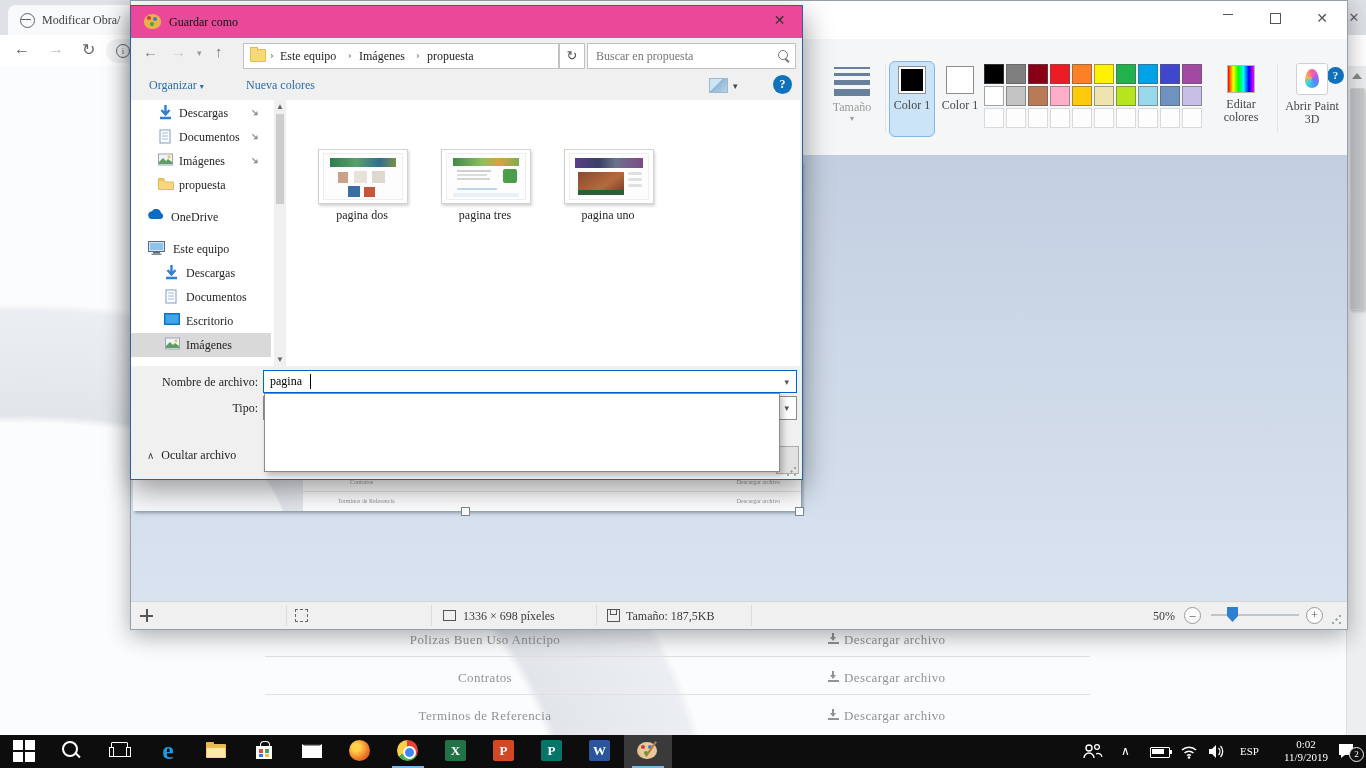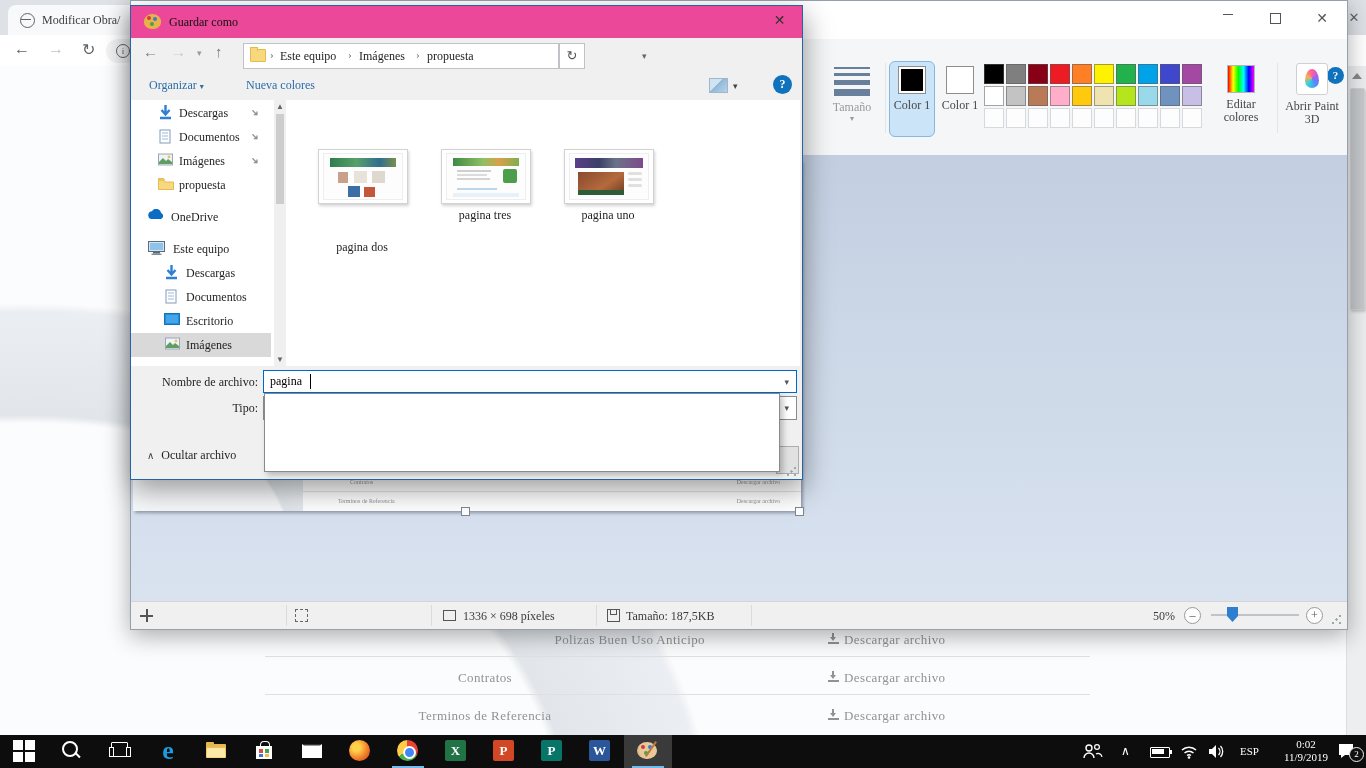--- a/index.html
+++ b/index.html
@@ -164,21 +164,21 @@
   <div id="chrome-toolbar" class="abs">
     <span class="nav-glyph" style="left:14px;color:#5f6368;">←</span>
     <span class="nav-glyph" style="left:48px;color:#c0c4c9;">→</span>
     <span class="nav-glyph" style="left:82px;">↻</span>
     <div id="chrome-addr" class="abs">
       <span class="info">i</span>
     </div>
   </div>
   <div id="webpage" class="abs">
 
-    <div class="wp-row-name" style="top:566px;text-align:right;">Polizas Buen Uso Anticipo</div>
+    <div class="wp-row-name" style="top:566px;">Polizas Buen Uso Anticipo</div>
     <div class="wp-link" style="top:566px;"><span class="dl-ico"><span class="dl-base"></span></span><span>Descargar archivo</span></div>
     <div class="wp-sep" style="top:590px;"></div>
     <div class="wp-row-name" style="top:604px;">Contratos</div>
     <div class="wp-link" style="top:604px;"><span class="dl-ico"><span class="dl-base"></span></span><span>Descargar archivo</span></div>
     <div class="wp-sep" style="top:628px;"></div>
     <div class="wp-row-name" style="top:642px;">Terminos de Referencia</div>
     <div class="wp-link" style="top:642px;"><span class="dl-ico"><span class="dl-base"></span></span><span>Descargar archivo</span></div>
   </div>
   <div id="chrome-scroll" class="abs">
     <span class="arr"></span>
@@ -317,20 +317,24 @@
         <span class="folder"></span>
         <span class="bc-chev" style="left:26px;">›</span>
         <span class="bc-item" style="left:36px;">Este equipo</span>
         <span class="bc-chev" style="left:104px;">›</span>
         <span class="bc-item" style="left:115px;">Imágenes</span>
         <span class="bc-chev" style="left:172px;">›</span>
         <span class="bc-item" style="left:183px;">propuesta</span>
         <span id="bc-drop">▾</span>
       </div>
       <div id="refresh-btn" class="abs">↻</div>
+      <div id="search-box" class="abs">
+        <input placeholder="Buscar en propuesta" style="">
+        <span class="mag"></span>
+      </div>
     </div>
     <div id="dlg-toolbar" class="abs">
       <span class="tb-item" style="left:18px;"><span>Organizar</span> <span style="font-size:8px;">▾</span></span>
       <span class="tb-item" style="left:115px;">Nueva colores</span>
       <span id="view-icon"></span>
       <span id="view-drop">▾</span>
       <div id="dlg-help" class="abs">?</div>
     </div>
     <div id="dlg-body" class="abs">
 
@@ -417,21 +421,21 @@
       <div class="thumb" style="left:187px;">
         <div class="inner">
           <div style="position:absolute;left:6px;top:4px;right:6px;height:9px;background:linear-gradient(90deg,#2e7d4f,#58a06a 40%,#2f6e8f 75%,#7a8f4a);"></div>
           <div style="position:absolute;left:14px;top:18px;width:10px;height:11px;background:#c9a08a;"></div>
           <div style="position:absolute;left:30px;top:17px;width:13px;height:12px;background:#e8e2d8;"></div>
           <div style="position:absolute;left:48px;top:17px;width:13px;height:12px;background:#ded8ce;"></div>
           <div style="position:absolute;left:24px;top:32px;width:12px;height:11px;background:#3a6ea5;"></div>
           <div style="position:absolute;left:40px;top:33px;width:11px;height:10px;background:#c4563e;"></div>
         </div>
       </div>
-      <div class="thumb-label" style="left:187px;margin-top:32px;">pagina dos</div>
+      <div class="thumb-label" style="left:187px;">pagina dos</div>
       <div class="thumb" style="left:310px;">
         <div class="inner">
           <div style="position:absolute;left:6px;top:4px;right:6px;height:8px;background:linear-gradient(90deg,#3f8a46,#8fbf62 45%,#d8a04a 70%,#7fae52);"></div>
           <div style="position:absolute;left:10px;top:16px;width:34px;height:2px;background:#cfcfcf;"></div>
           <div style="position:absolute;left:10px;top:20px;width:30px;height:2px;background:#dcdcdc;"></div>
           <div style="position:absolute;left:10px;top:24px;width:33px;height:2px;background:#d4d4d4;"></div>
           <div style="position:absolute;right:8px;top:15px;width:14px;height:14px;background:#4d9e4a;border-radius:2px;"></div>
           <div style="position:absolute;left:10px;top:34px;width:40px;height:2px;background:#bcd7e8;"></div>
           <div style="position:absolute;left:6px;bottom:2px;right:6px;height:4px;background:#e8f1f7;"></div>
         </div>

